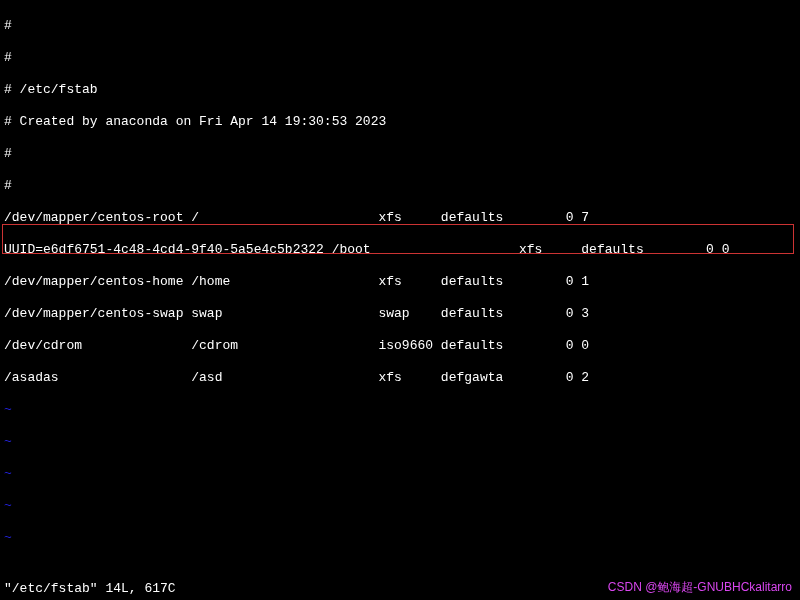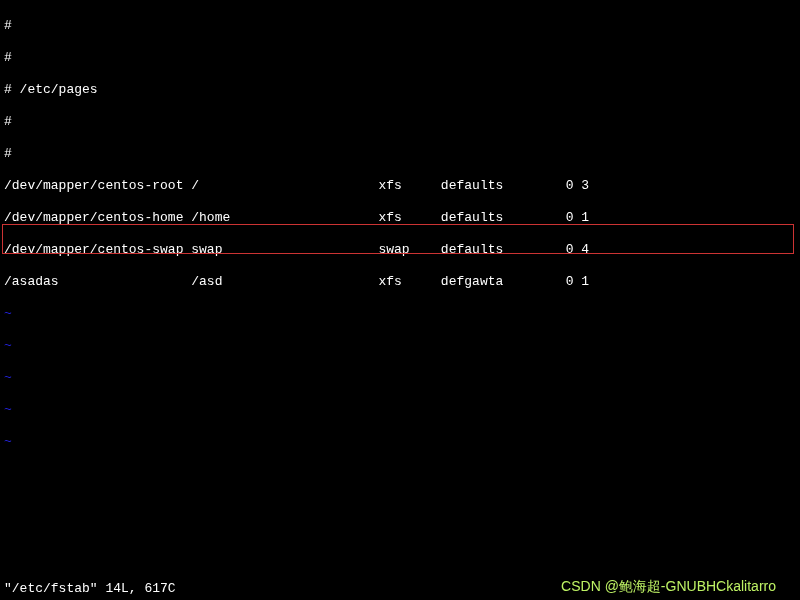--- a/index.html
+++ b/index.html
@@ -36,39 +36,42 @@
     }
     .status-bar {
       position: absolute;
       bottom: 4px;
       left: 4px;
       color: #ffffff;
     }
     .watermark {
       position: absolute;
       bottom: 4px;
-      right: 24px;
-      color: #bef264;
+      right: 8px;
+      color: #d946ef;
       font-family: Arial, sans-serif;
-      font-size: 14px;
+      font-size: 12px;
     }
   </style>
 </head>
 <body>
 
 <div class="terminal">
 <span class="line">#</span>
 <span class="line">#</span>
-<span class="line"># /etc/pages</span>
+<span class="line"># /etc/fstab</span>
+<span class="line"># Created by anaconda on Fri Apr 14 19:30:53 2023</span>
 <span class="line">#</span>
 <span class="line">#</span>
-<span class="line">/dev/mapper/centos-root /                       xfs     defaults        0 3</span>
+<span class="line">/dev/mapper/centos-root /                       xfs     defaults        0 7</span>
+<span class="line">UUID=e6df6751-4c48-4cd4-9f40-5a5e4c5b2322 /boot                   xfs     defaults        0 0</span>
 <span class="line">/dev/mapper/centos-home /home                   xfs     defaults        0 1</span>
-<span class="line">/dev/mapper/centos-swap swap                    swap    defaults        0 4</span>
-<span class="line">/asadas                 /asd                    xfs     defgawta        0 1</span>
+<span class="line">/dev/mapper/centos-swap swap                    swap    defaults        0 3</span>
+<span class="line">/dev/cdrom              /cdrom                  iso9660 defaults        0 0</span>
+<span class="line">/asadas                 /asd                    xfs     defgawta        0 2</span>
 <span class="line tilde">~</span>
 <span class="line tilde">~</span>
 <span class="line tilde">~</span>
 <span class="line tilde">~</span>
 <span class="line tilde">~</span>
 
 
 
 
 

